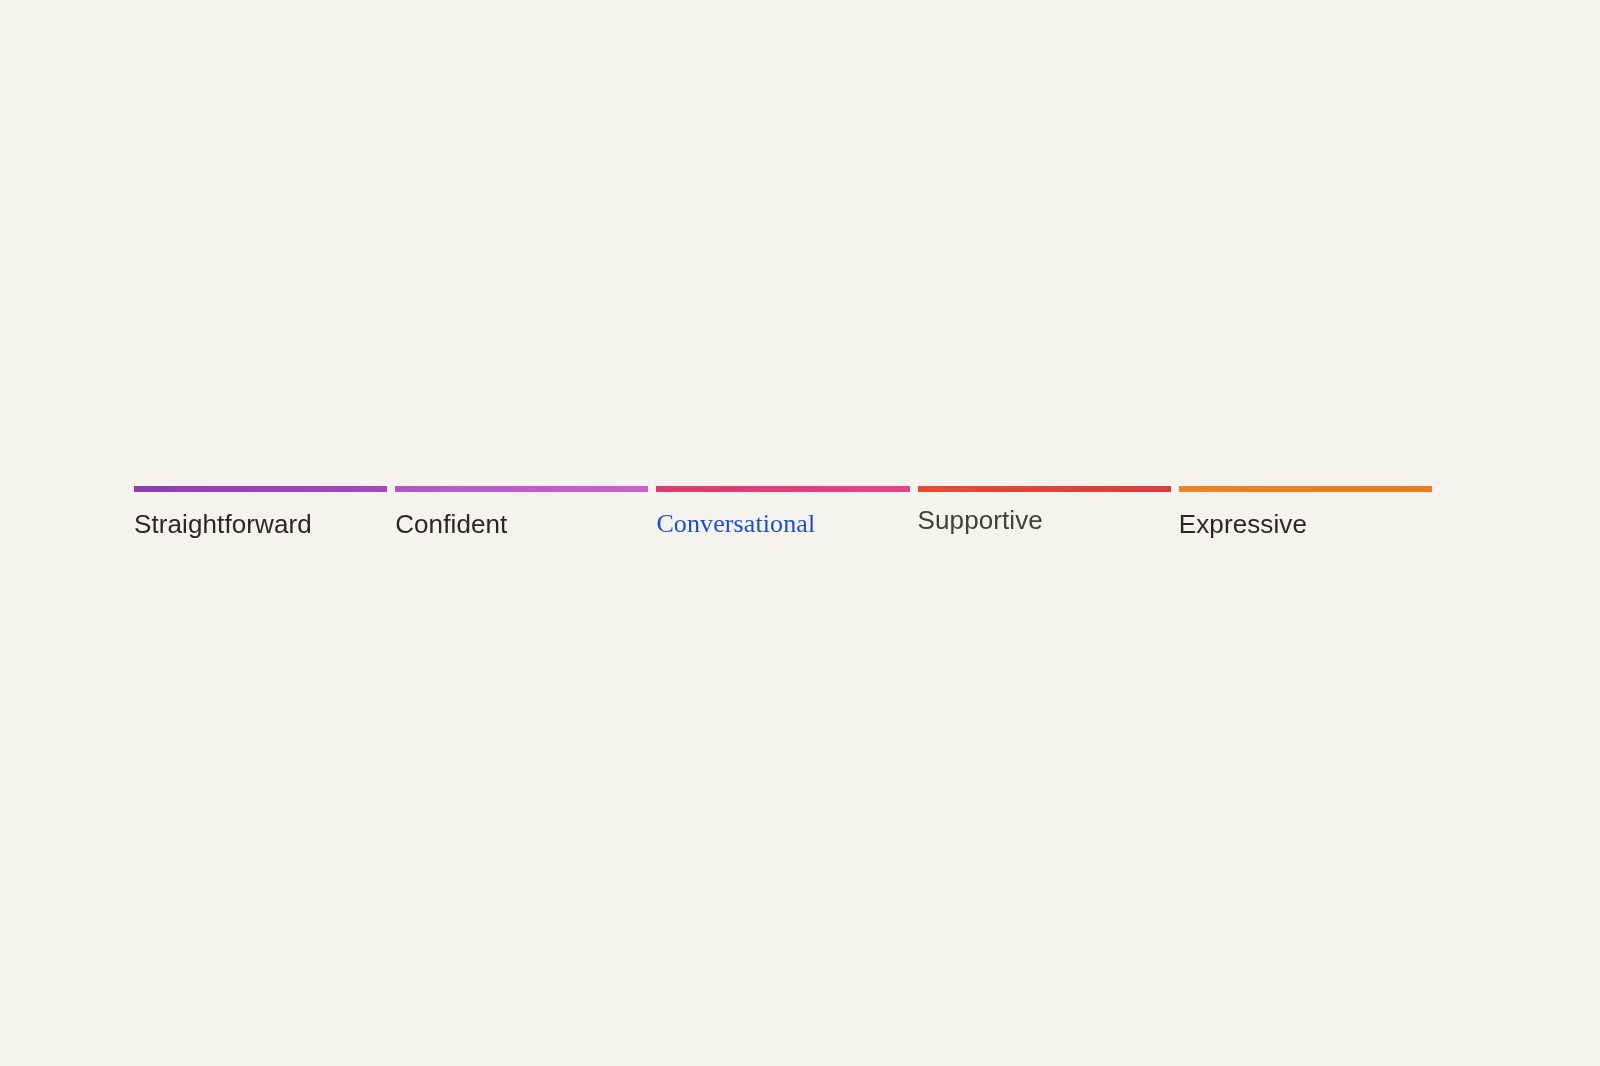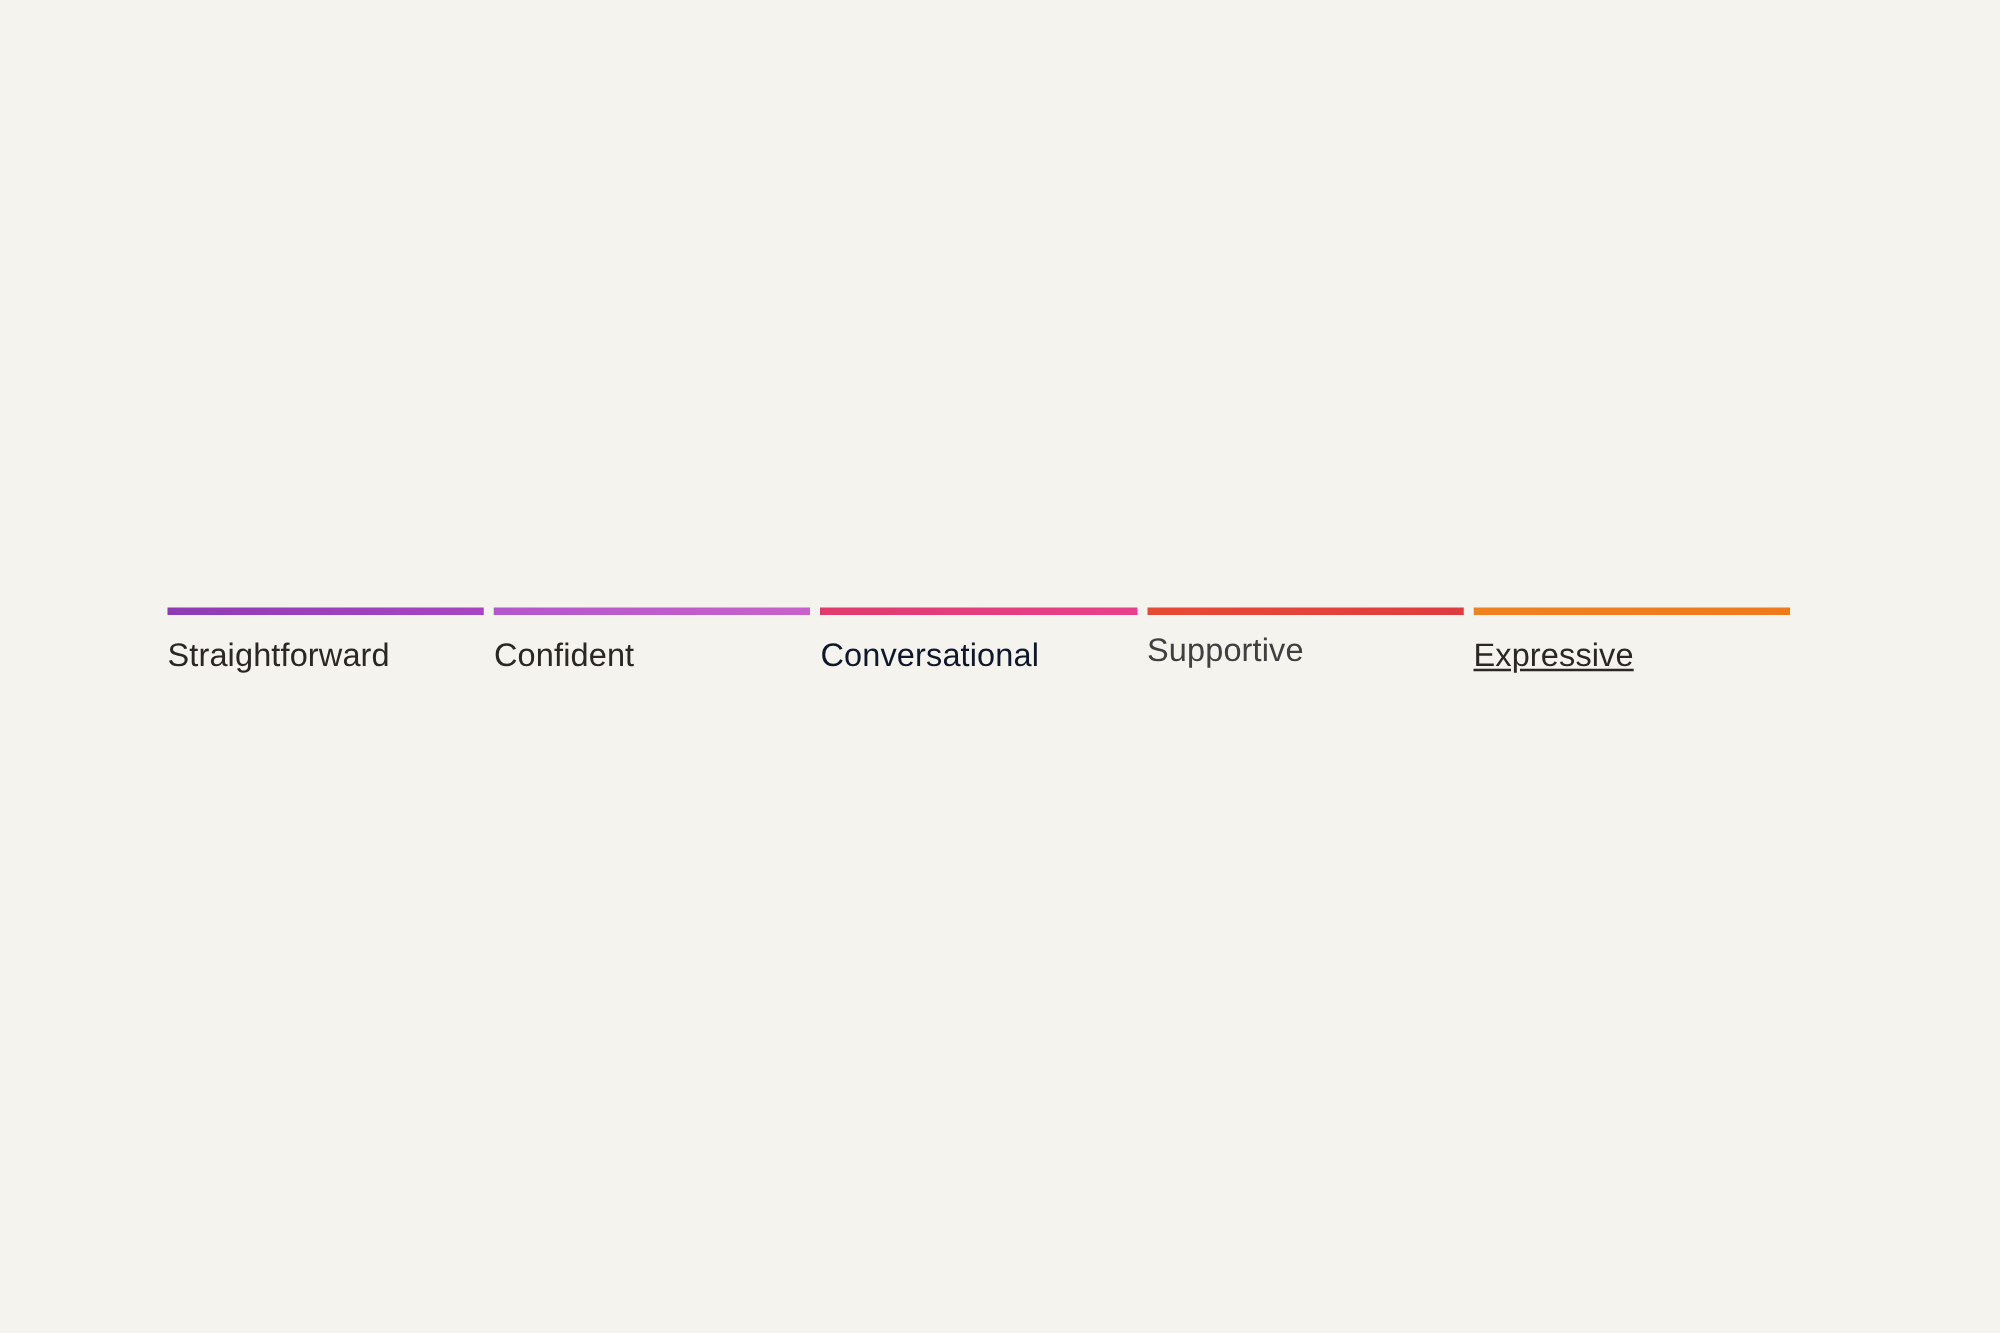--- a/index.html
+++ b/index.html
@@ -84,29 +84,29 @@
         <span class="seg-label" style="color: rgb(42, 39, 36);">Straightforward</span>
       </div>
 
       <div class="segment">
         <span class="seg-bar" style="background: linear-gradient(90deg, rgb(179, 85, 205) 0%, rgb(200, 98, 201) 100%);"></span>
         <span class="seg-label" style="color: rgb(42, 39, 36);">Confident</span>
       </div>
 
       <div class="segment">
         <span class="seg-bar" style="background: linear-gradient(90deg, rgb(224, 58, 110) 0%, rgb(232, 65, 140) 100%);"></span>
-        <span class="seg-label" style="color: #0f172a;">Conversational</span>
+        <span class="seg-label" style="color: #1d4ed8; font-family: Liberation Serif, serif;">Conversational</span>
       </div>
 
       <div class="segment">
         <span class="seg-bar" style="background: linear-gradient(90deg, rgb(232, 75, 51) 0%, rgb(222, 60, 63) 100%);"></span>
         <span class="seg-label" style="color: #404040; margin-top: 12px;">Supportive</span>
       </div>
 
       <div class="segment">
         <span class="seg-bar" style="background: linear-gradient(90deg, rgb(239, 130, 32) 0%, rgb(238, 122, 28) 100%);"></span>
-        <span class="seg-label" style="color: rgb(42, 39, 36); text-decoration: underline;">Expressive</span>
+        <span class="seg-label" style="color: rgb(42, 39, 36);">Expressive</span>
       </div>
 
     </div>
   </div>
 
 </div>
 
 </body></html>

